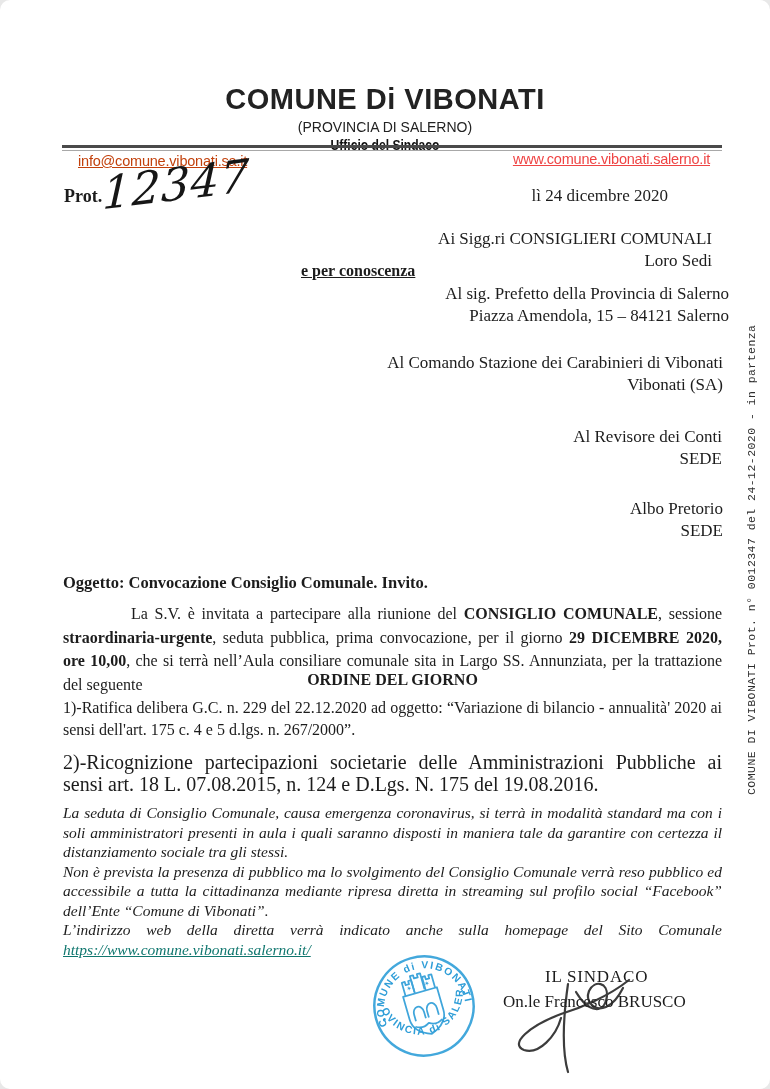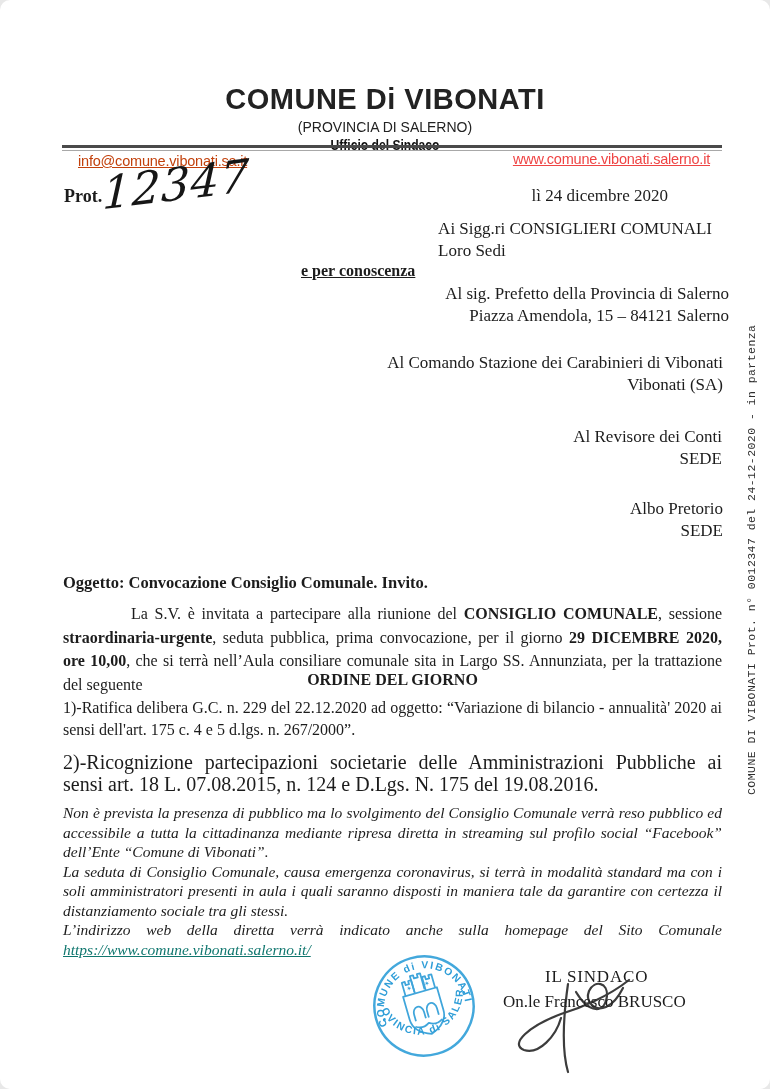--- a/index.html
+++ b/index.html
@@ -23,21 +23,21 @@
 
   
   .prot-label { position:absolute; top:186px; left:64px; font-weight:bold; font-size:18px; }
   .prot-number { position:absolute; top:162px; left:102px; font-family:"DejaVu Serif", serif;
                  font-style:italic; font-size:45px; line-height:45px;
                  transform:rotate(-7deg) skewX(-9deg); letter-spacing:1px; color:#161616; }
   .date { position:absolute; top:186px; right:102px; font-size:17px; }
 
   
   .recip { position:absolute; font-size:17px; line-height:21.5px; }
-  .recip-1 { top:218px; right:58px;  text-align:left; }
+  .recip-1 { top:228px; right:58px;  text-align:right; }
   .cc-note  { position:absolute; top:262px; left:301px; font-size:16px; font-weight:bold; text-decoration:underline; }
   .recip-2 { top:283px; right:41px;  text-align:right; }
   .recip-3 { top:352px; right:47px;  text-align:right; }
   .recip-4 { top:426px; right:48px;  text-align:right; }
   .recip-5 { top:498px; right:47px;  text-align:right; }
 
   
   .body-block { position:absolute; left:63px; width:659px; }
   .subject { top:573px; font-size:16.5px; font-weight:bold; }
   .para    { top:602px; font-size:16px; line-height:23.5px; text-align:justify; text-indent:68px; }
@@ -100,22 +100,22 @@
     <div>Albo Pretorio</div>
     <div>SEDE</div>
   </div>
 
   <div class="body-block subject">Oggetto: Convocazione Consiglio Comunale. Invito.</div>
   <div class="body-block para"><span>La S.V. è invitata a partecipare alla riunione del </span><span class="b">CONSIGLIO COMUNALE</span><span>, sessione </span><span class="b">straordinaria-urgente</span><span>, seduta pubblica, prima convocazione, per il giorno </span><span class="b">29 DICEMBRE 2020, ore 10,00</span><span>, che si terrà nell’Aula consiliare comunale sita in Largo SS. Annunziata, per la trattazione del seguente</span></div>
   <div class="body-block odg">ORDINE DEL GIORNO</div>
   <div class="body-block item-1">1)-Ratifica delibera G.C. n. 229 del 22.12.2020 ad oggetto: “Variazione di bilancio - annualità' 2020 ai sensi dell'art. 175 c. 4 e 5 d.lgs. n. 267/2000”.</div>
   <div class="body-block item-2">2)-Ricognizione partecipazioni societarie delle Amministrazioni Pubbliche ai sensi art. 18 L. 07.08.2015, n. 124 e D.Lgs. N. 175 del 19.08.2016.</div>
   <div class="body-block covid">
+    <div>La seduta di Consiglio Comunale, causa emergenza coronavirus, si terrà in modalità standard ma con i soli  amministratori presenti in aula i quali saranno disposti in maniera tale da garantire con certezza il distanziamento sociale tra gli stessi.</div>
     <div>Non è prevista la presenza di pubblico ma lo svolgimento del Consiglio Comunale verrà reso pubblico ed accessibile a tutta la cittadinanza mediante  ripresa  diretta in streaming sul profilo social “Facebook”  dell’Ente “Comune di Vibonati”.</div>
-    <div>La seduta di Consiglio Comunale, causa emergenza coronavirus, si terrà in modalità standard ma con i soli  amministratori presenti in aula i quali saranno disposti in maniera tale da garantire con certezza il distanziamento sociale tra gli stessi.</div>
     <div class="stretch">L’indirizzo web della diretta  verrà indicato anche sulla  homepage  del Sito Comunale</div>
     <a class="covid-link">https://www.comune.vibonati.salerno.it/</a>
   </div>
 
   <svg class="stamp" viewBox="0 0 120 120">
     <circle cx="60" cy="60" r="48" fill="none" stroke="#2f9ed8" stroke-width="2.4" opacity="0.9"></circle>
     <path id="arcTop" d="M 21.5 72 A 39.5 39.5 0 1 1 98.5 72" fill="none"></path>
     <path id="arcBot" d="M 19 52 A 41.5 41.5 0 0 0 101 52" fill="none"></path>
     <text class="stamp-text" fill="#2f9ed8" text-anchor="middle">
       <textPath href="#arcTop" startOffset="50%">COMUNE di VIBONATI</textPath>

